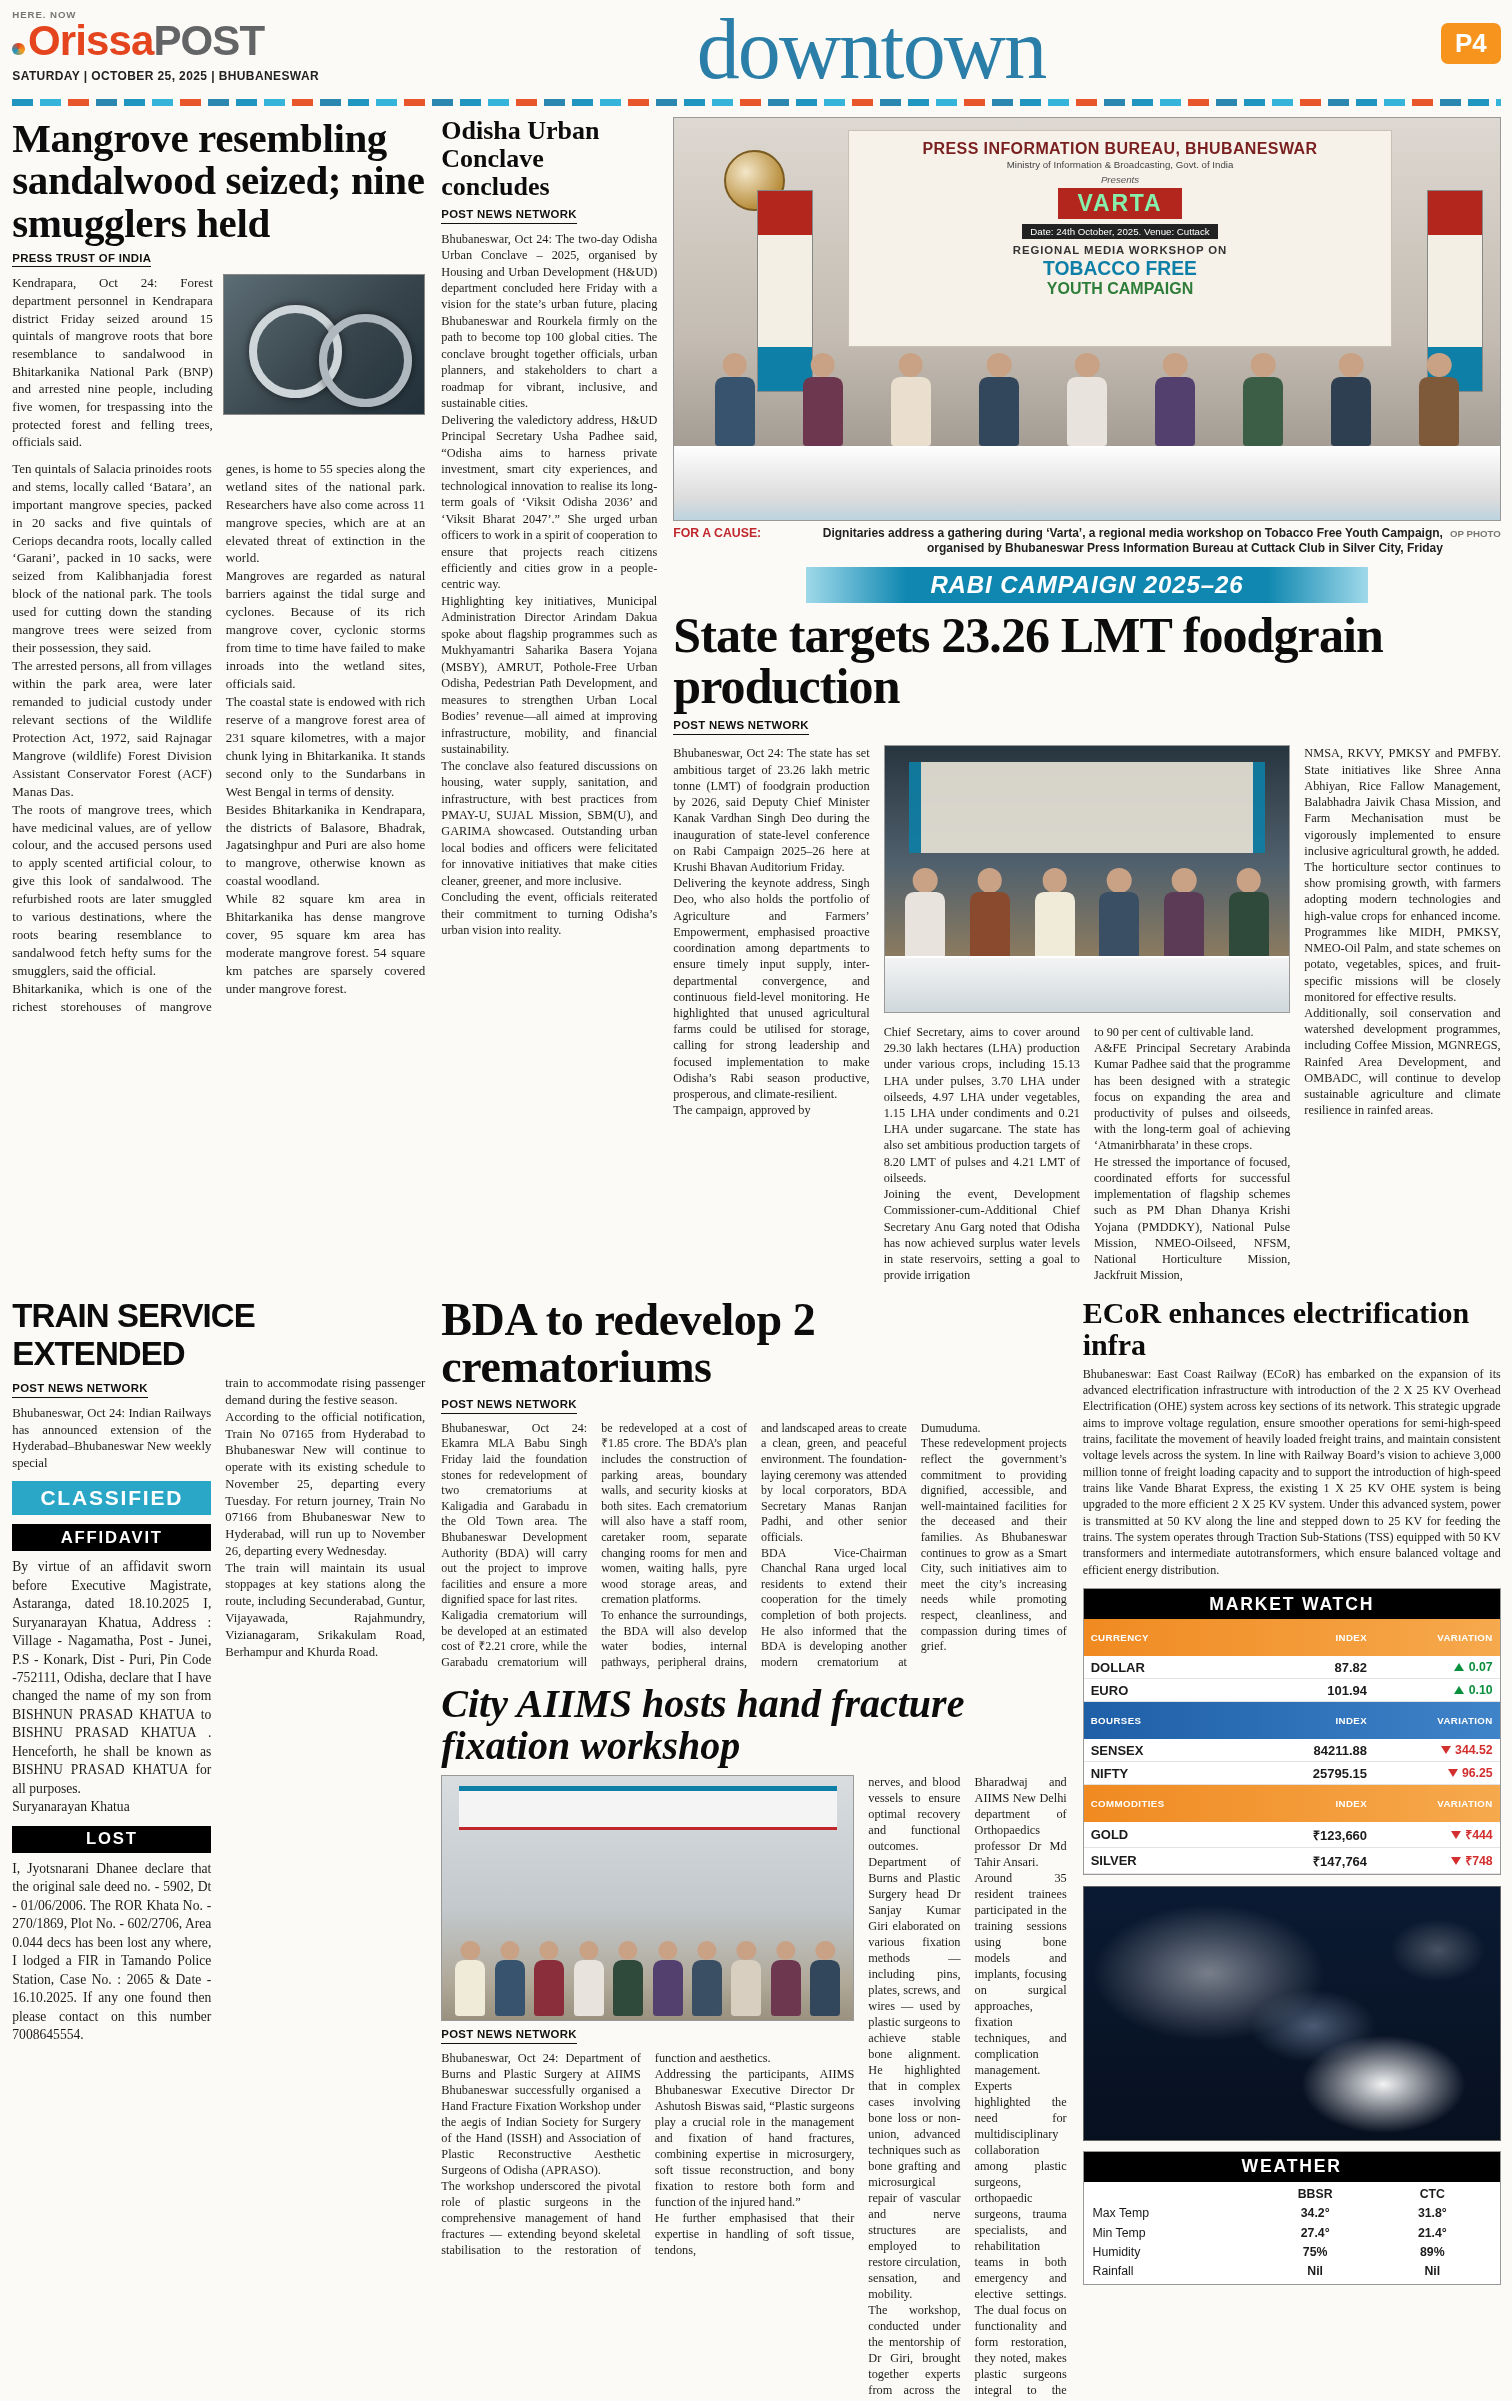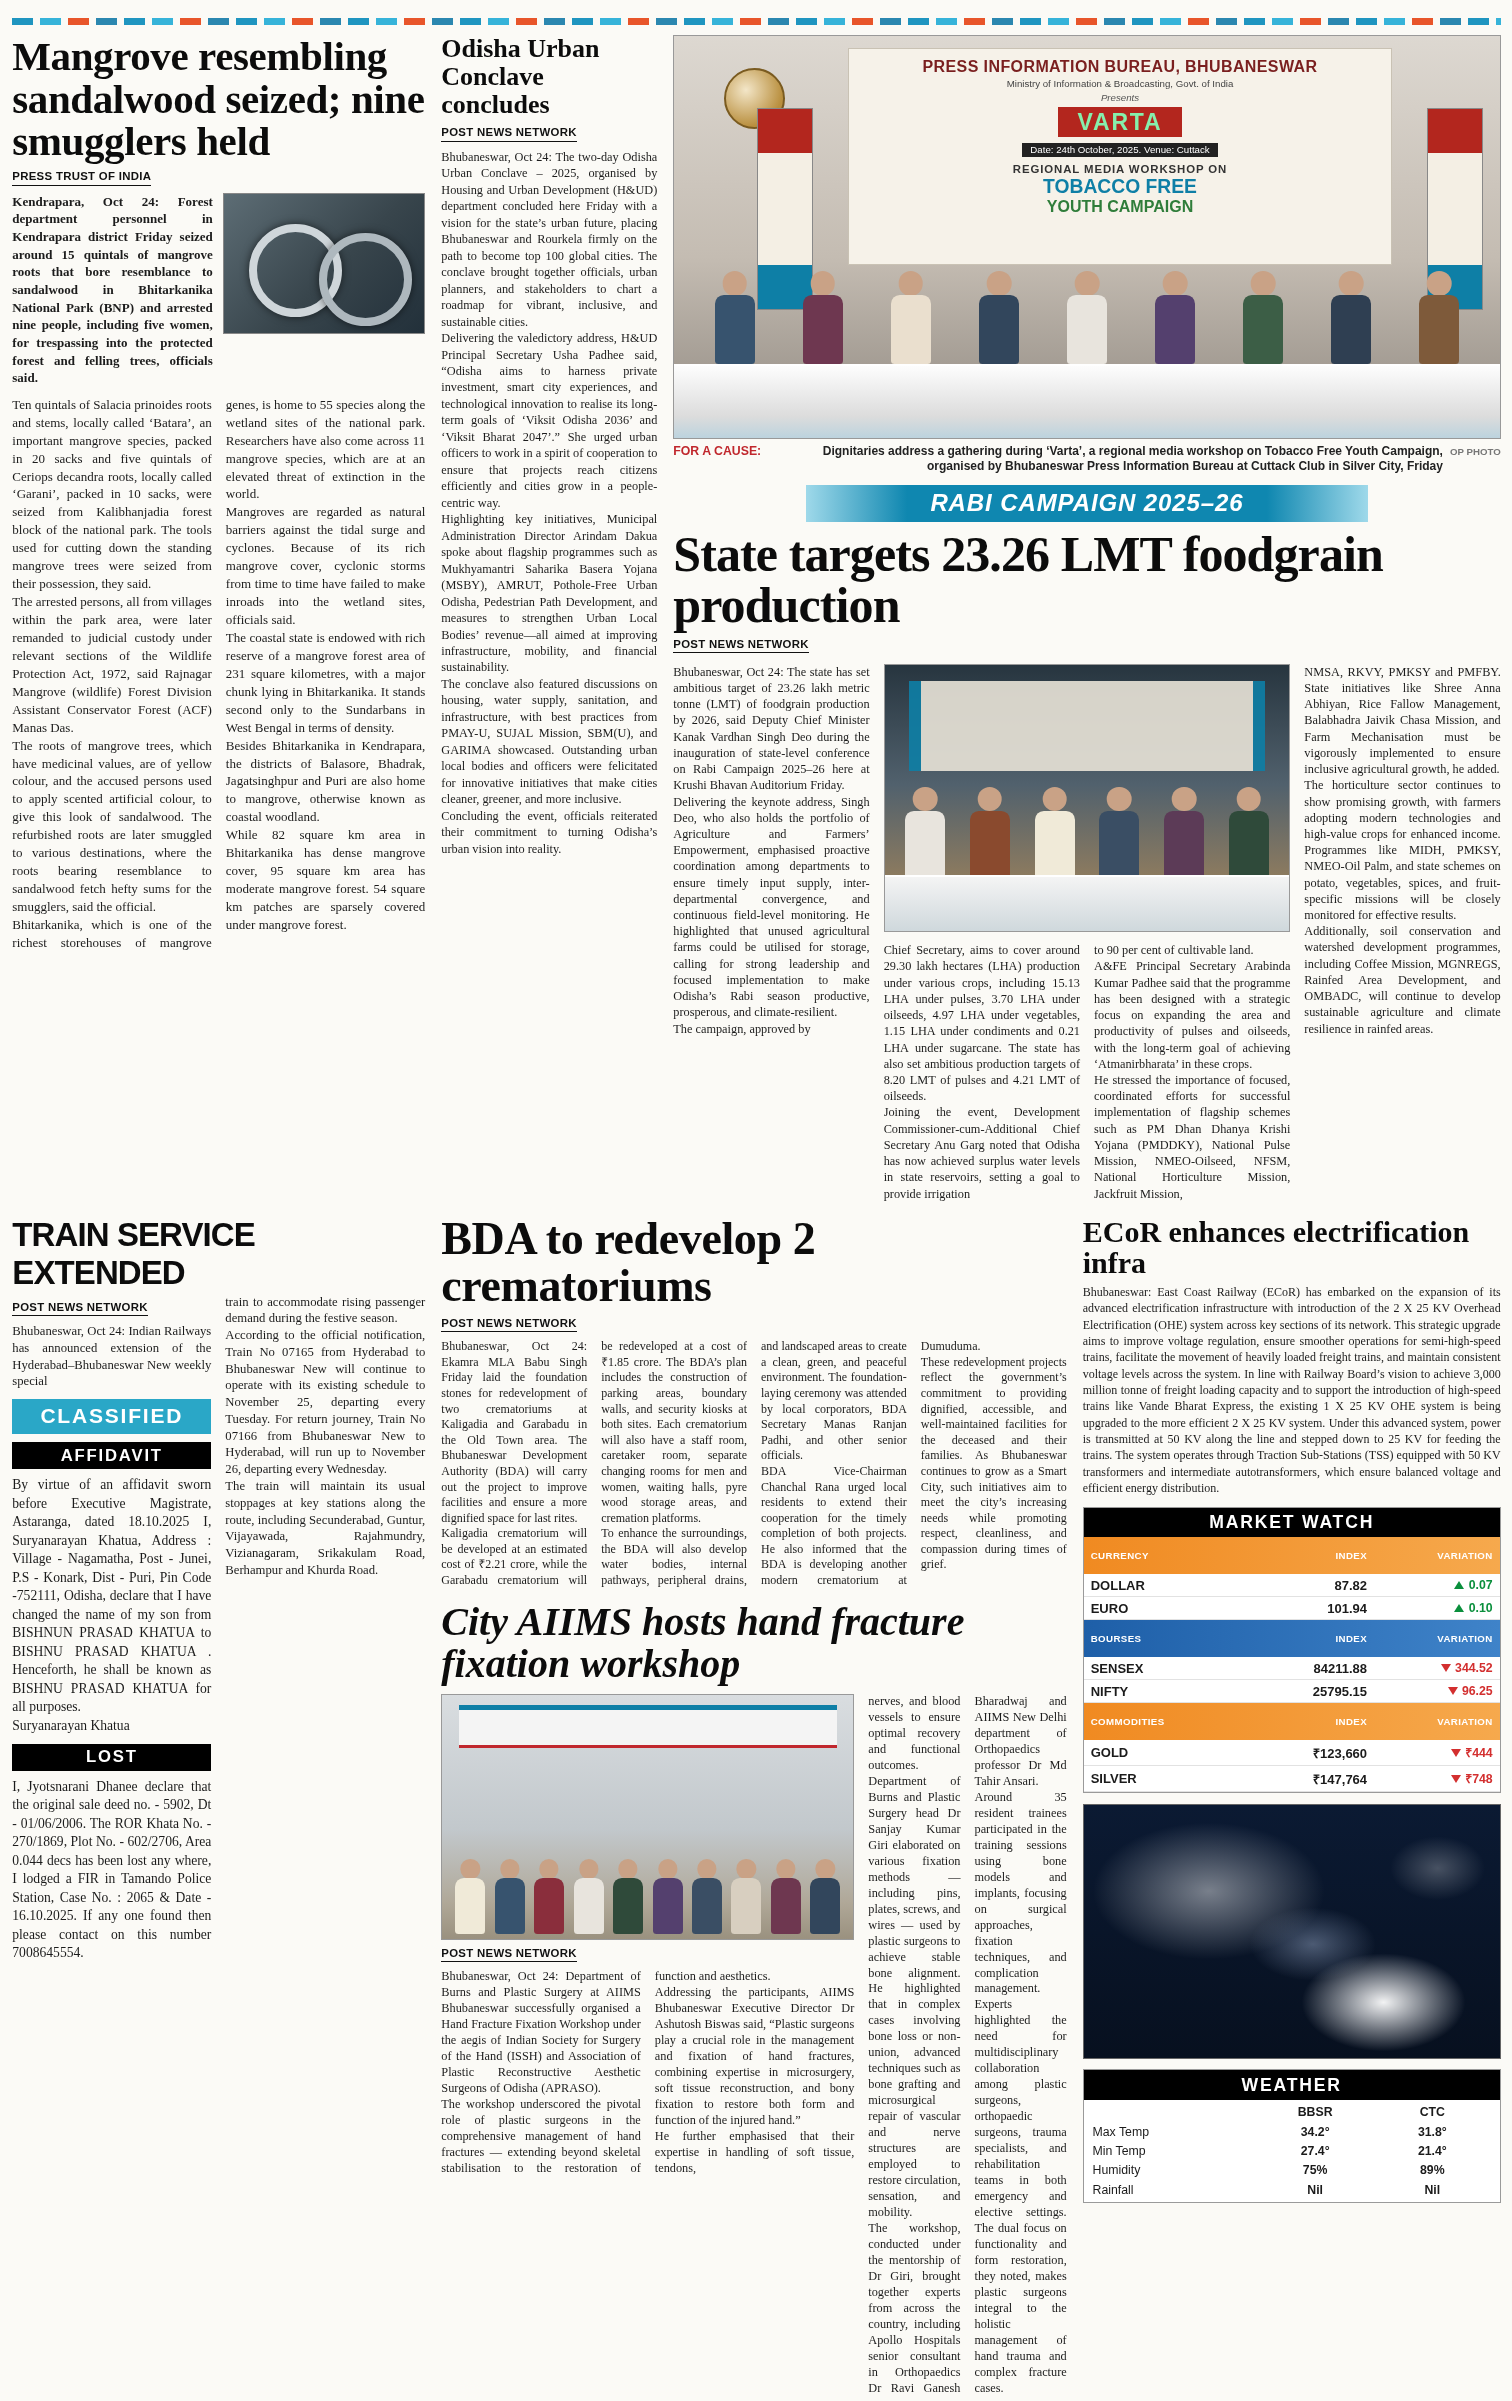--- a/index.html
+++ b/index.html
@@ -30,21 +30,21 @@
                  color:#111; border-bottom:1.8px solid #111; padding-bottom:2.6px; margin:7px 0 7px; }
   .bodytxt { text-align:justify; white-space:pre-line; color:#1c1c1c; }
   .cols2 { column-count:2; column-gap:14px; }
   .cols4 { column-count:4; column-gap:14px; }
 
   
   .top { display:flex; gap:16px; margin-top:10.5px; }
   .col-mangrove { width:413px; }
   .mangrove-hl { font-size:41px; line-height:1.04; letter-spacing:-0.4px; }
   .mangrove-intro { display:flex; gap:10.5px; margin-bottom:8.8px; }
-  .mangrove-intro .bodytxt { flex:1; font-size:13px; line-height:1.36;font-weight:bold; }
+  .mangrove-intro .bodytxt { flex:1; font-size:13px; line-height:1.36; }
   .handcuffs { width:202px; height:141px; flex:none; border:0.9px solid #888;
                background:linear-gradient(135deg,#5d6d75 0%,#38454c 55%,#22303a 100%); position:relative; overflow:hidden; }
   .handcuffs::before, .handcuffs::after { content:""; position:absolute; border:8px solid #cfd6da;
                border-radius:50%; width:77px; height:77px; box-shadow:0 0 8.8px rgba(0,0,0,.6); }
   .handcuffs::before { left:24.6px; top:30px; } .handcuffs::after { left:95px; top:39px; border-color:#aeb8be; }
   .mangrove-body { font-size:13px; line-height:1.38; }
   .col-conclave { width:216px; }
   .conclave-hl { font-size:26px; line-height:1.08; }
   .conclave-body { font-size:12.3px; line-height:1.34; }
   .col-righttop { flex:1; min-width:0; }
@@ -173,20 +173,29 @@
   .wxicon::before { content:""; position:absolute; left:3.5px; top:0; width:21px; height:21px; border-radius:50%;
                     background:radial-gradient(circle at 40% 40%, #ffe77a,#f6a01d); }
   .wxicon::after { content:""; position:absolute; right:0; bottom:0; width:37px; height:17.6px; border-radius:10.5px;
                    background:#eceff1; box-shadow:-8.8px -5.3px 0 -1.8px #fff; }
 </style>
 </head>
 <body>
 
 <div class="page">
 
+  <div class="hdr">
+    <div>
+      <div class="logo-tag">HERE. NOW</div>
+      <div class="logo-line"><span class="logo-dot"></span><span class="logo-orissa">Orissa</span><span class="logo-post">POST</span></div>
+      <div class="dateline">SATURDAY | OCTOBER 25, 2025 | BHUBANESWAR</div>
+    </div>
+    <div class="masthead">downtown</div>
+    <div class="pbadge">P4</div>
+  </div>
   <div class="dashes"></div>
 
   <div class="top">
 
     <div class="col-mangrove">
       <div class="hl mangrove-hl">Mangrove resembling sandalwood seized; nine smugglers held</div>
       <div class="byline"><span>PRESS TRUST OF INDIA</span></div>
       <div class="mangrove-intro">
         <div class="bodytxt">Kendrapara, Oct 24: Forest department personnel in Kendrapara district Friday seized around 15 quintals of mangrove roots that bore resemblance to sandalwood in Bhitarkanika National Park (BNP) and arrested nine people, including five women, for trespassing into the protected forest and felling trees, officials said.</div>
         <div class="handcuffs"></div>

